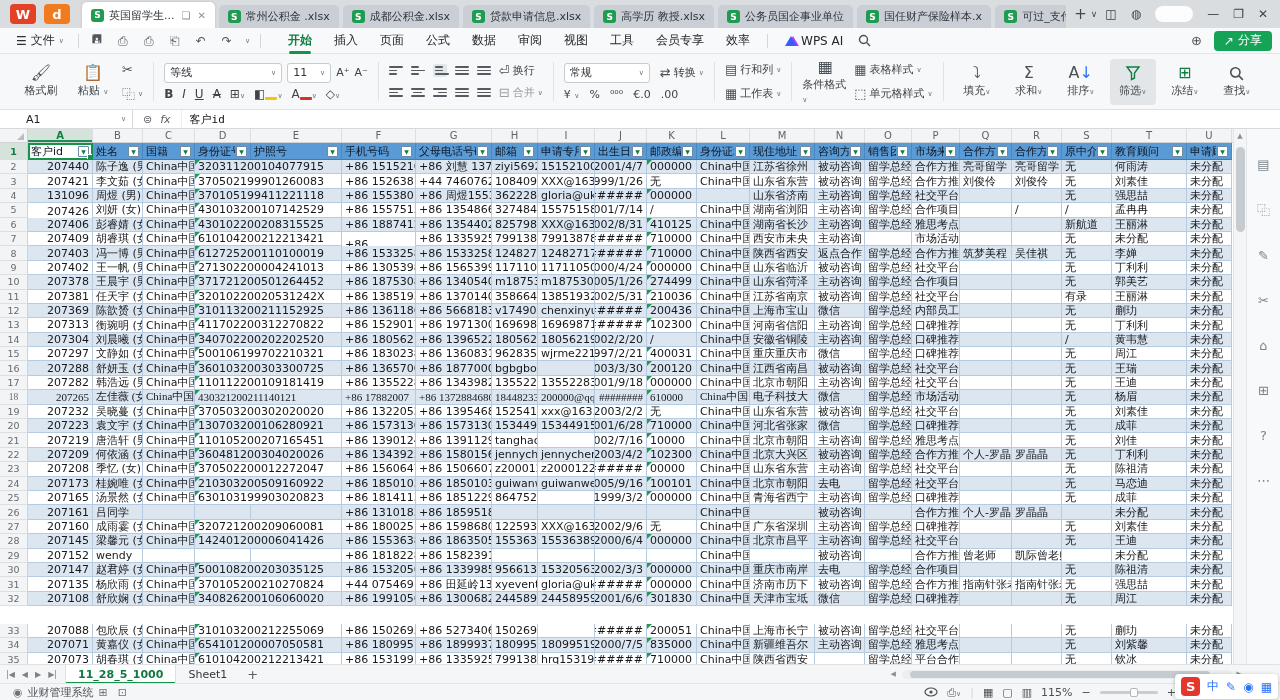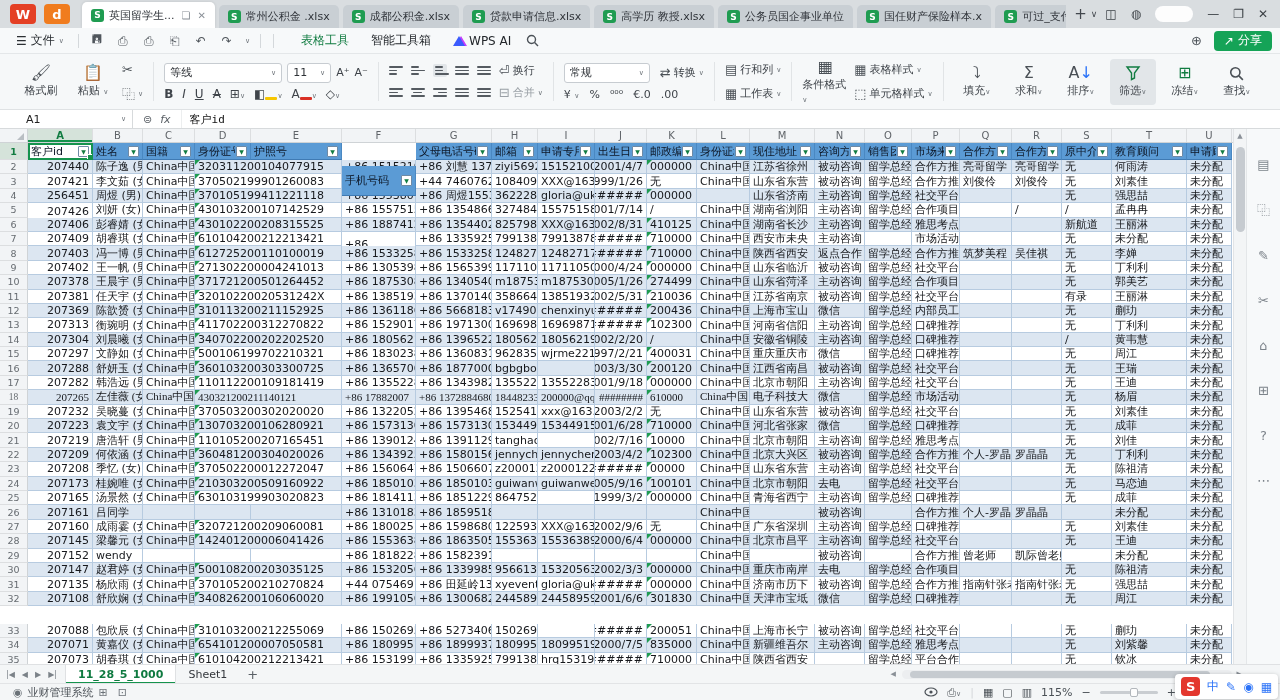--- a/index.html
+++ b/index.html
@@ -200,25 +200,33 @@
     <div class="qbar">
       <span class="qi">🖪</span>
       <span class="qi">⎙</span>
       <span class="qi">⎙</span>
       <span class="qi">⎗</span>
       <span class="qi">↶</span>
       <span class="qi">↷</span>
       <span class="caret">∨</span>
     </div>
     <div class="mb-sep"></div>
+    <div class="menu-items">
+        <span class="menu-item active">开始</span>
+        <span class="menu-item">插入</span>
+        <span class="menu-item">页面</span>
+        <span class="menu-item">公式</span>
+        <span class="menu-item">数据</span>
+        <span class="menu-item">审阅</span>
+        <span class="menu-item">视图</span>
+        <span class="menu-item">工具</span>
+        <span class="menu-item">会员专享</span>
+        <span class="menu-item">效率</span>
+      </div>
     <div class="mb-sep"></div>
-    <div class="menu-items">
-        <span class="menu-item ctx">表格工具</span>
-        <span class="menu-item">智能工具箱</span>
-      </div>
     <div class="menu-item">
       <span class="ai-logo"></span>
       <span>WPS AI</span>
     </div>
     <svg width="13" height="13" viewBox="0 0 13 13" style="margin-left:4px">
       <circle cx="5.5" cy="5.5" r="4" fill="none" stroke="#4c5258" stroke-width="1.4"></circle>
         <line x1="8.6" y1="8.6" x2="12" y2="12" stroke="#4c5258" stroke-width="1.4"></line>
     </svg>
     <div class="menubar-right">
       <span class="upg">⊕</span>
@@ -488,21 +496,21 @@
             <span class="fbtn">▼</span>
           </div>
           <div class="cell hcell" style="width: 56px; height: 17px;">
             <span class="hlabel">身份证号</span>
             <span class="fbtn">▼</span>
           </div>
           <div class="cell hcell" style="width: 91px; height: 17px;">
             <span class="hlabel">护照号</span>
             <span class="fbtn">▼</span>
           </div>
-          <div class="cell hcell" style="width: 74px; height: 30px; margin-top: 23px;">
+          <div class="cell hcell" style="width: 74px; height: 17px;">
             <span class="hlabel">手机号码</span>
             <span class="fbtn">▼</span>
           </div>
           <div class="cell hcell" style="width: 76px; height: 17px;">
             <span class="hlabel">父母电话号码</span>
             <span class="fbtn">▼</span>
           </div>
           <div class="cell hcell" style="width: 46px; height: 17px;">
             <span class="hlabel">邮箱</span>
             <span class="fbtn">▼</span>
@@ -603,21 +611,21 @@
           <div class="cell" style="width: 47px; height: 14.4px;">留学总经办</div>
           <div class="cell" style="width: 48px; height: 14.4px;">合作方推荐</div>
           <div class="cell" style="width: 52px; height: 14.4px;">刘俊伶</div>
           <div class="cell" style="width: 50px; height: 14.4px;">刘俊伶</div>
           <div class="cell" style="width: 50px; height: 14.4px;">无</div>
           <div class="cell" style="width: 75px; height: 14.4px;">刘素佳</div>
           <div class="cell" style="width: 45px; height: 14.4px;">未分配</div>
         </div>
         <div class="grow band" style="height: 14.4px;">
           <div class="gut" style="height: 14.4px;">4</div>
-          <div class="cell rt" style="width: 65px; height: 14.4px;">256451</div>
+          <div class="cell rt" style="width: 65px; height: 14.4px;">131096</div>
           <div class="cell" style="width: 50px; height: 14.4px;">周煜 (男)</div>
           <div class="cell" style="width: 52px; height: 14.4px;">China中国</div>
           <div class="cell ov tri" style="width: 56px; height: 14.4px;">370105199411221118</div>
           <div class="cell" style="width: 91px; height: 14.4px;"></div>
           <div class="cell" style="width: 74px; height: 14.4px;">+86 15538019</div>
           <div class="cell" style="width: 76px; height: 14.4px;">+86 周煜155380</div>
           <div class="cell" style="width: 46px; height: 14.4px;">362228235</div>
           <div class="cell" style="width: 57px; height: 14.4px;">gloria@uk</div>
           <div class="cell rt" style="width: 52px; height: 14.4px;">########</div>
           <div class="cell tri" style="width: 50px; height: 14.4px;">000000</div>

